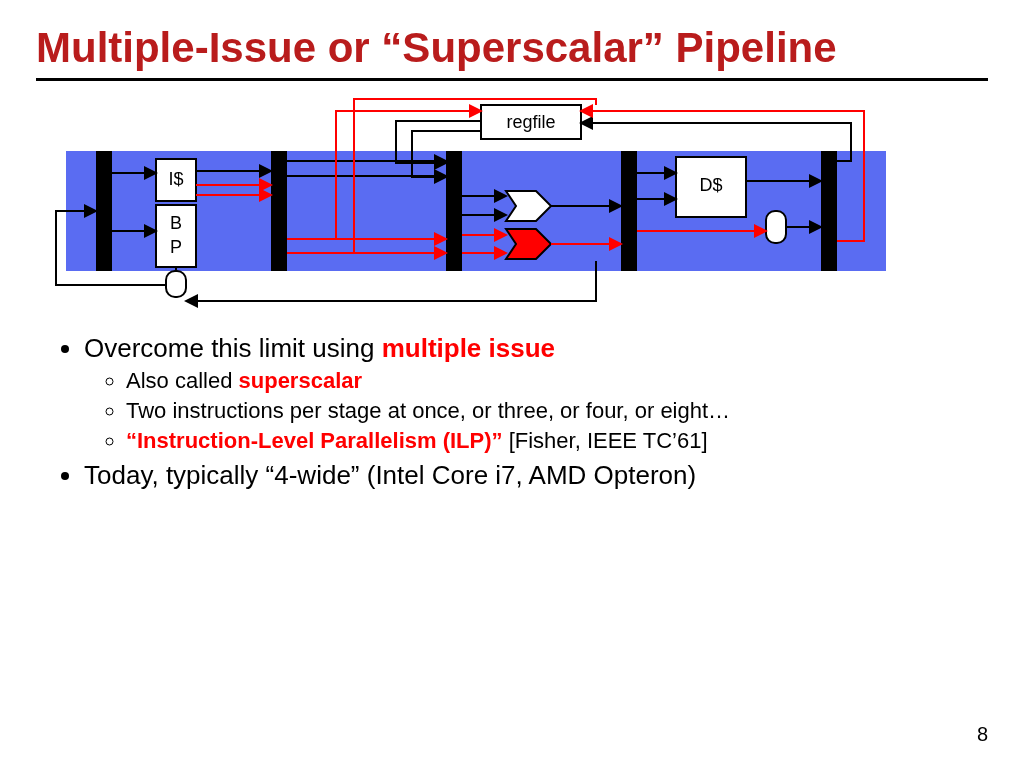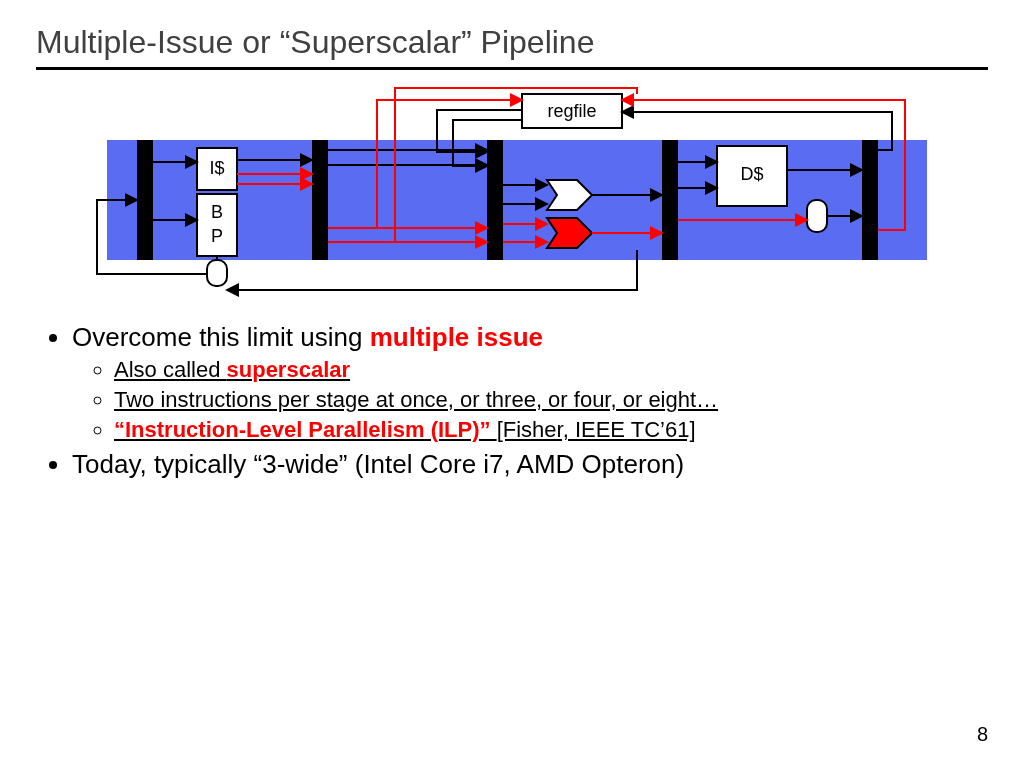--- a/index.html
+++ b/index.html
@@ -12,58 +12,56 @@
     overflow: hidden;
   }
   .slide {
     box-sizing: border-box;
     width: 1024px;
     height: 768px;
     padding: 24px 36px 24px 36px;
     position: relative;
   }
   .title {
-    font-size: 32px;
-    color: #404040;
+    font-size: 42px;
+    color: #b91c1c;
     line-height: 1.15;
     margin: 0 0 6px 0;
-    font-weight: 400;
+    font-weight: 700;
   }
   .rule {
     border: 0;
     border-top: 3px solid #000;
     margin: 0 0 10px 0;
   }
   .diagram-wrap {
     width: 100%;
     display: flex;
-    justify-content: center;
   }
   svg.diagram {
     display: block;
   }
   .content {
     margin-top: 12px;
     font-size: 26px;
     color: #000;
   }
   .content ul {
     margin: 0;
     padding-left: 36px;
   }
   .content ul li {
-    margin: 6px 0;
+    margin: 6px 12px;
   }
   .content ul ul {
     font-size: 22px;
     padding-left: 42px;
   }
   .content ul ul li {
     margin: 4px 0;
-    text-decoration: underline;
   }
   .red  { color: #ff0000; }
   .bold { font-weight: bold; }
   .pagenum {
     position: absolute;
     right: 36px;
     bottom: 22px;
     font-size: 20px;
     color: #000;
   }
@@ -185,18 +183,18 @@
         <ul>
           <li>
             <span>Also called </span><span class="red bold">superscalar</span>
           </li>
           <li>Two instructions per stage at once, or three, or four, or eight…</li>
           <li>
             <span class="red bold">“Instruction-Level Parallelism (ILP)” </span><span>[Fisher, IEEE TC’61]</span>
           </li>
         </ul>
       </li>
-      <li>Today, typically “3-wide” (Intel Core i7, AMD Opteron)</li>
+      <li>Today, typically “4-wide” (Intel Core i7, AMD Opteron)</li>
     </ul>
   </div>
 
   <div class="pagenum">8</div>
 </div>
 
 </body></html>

